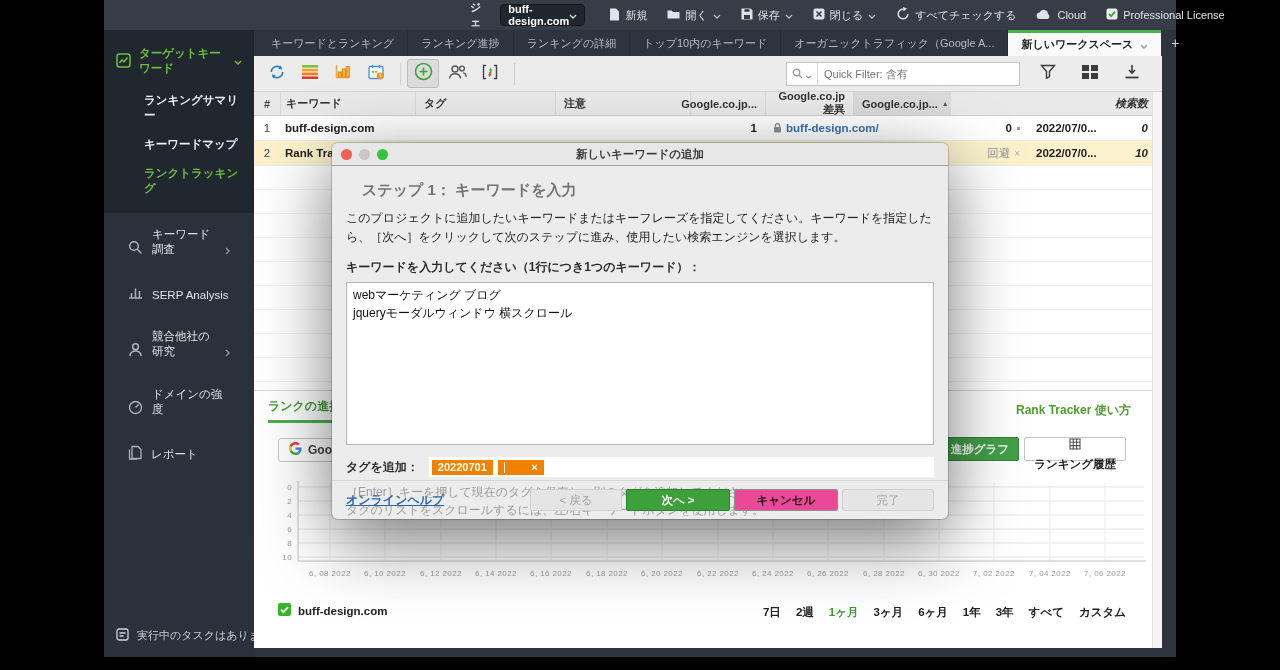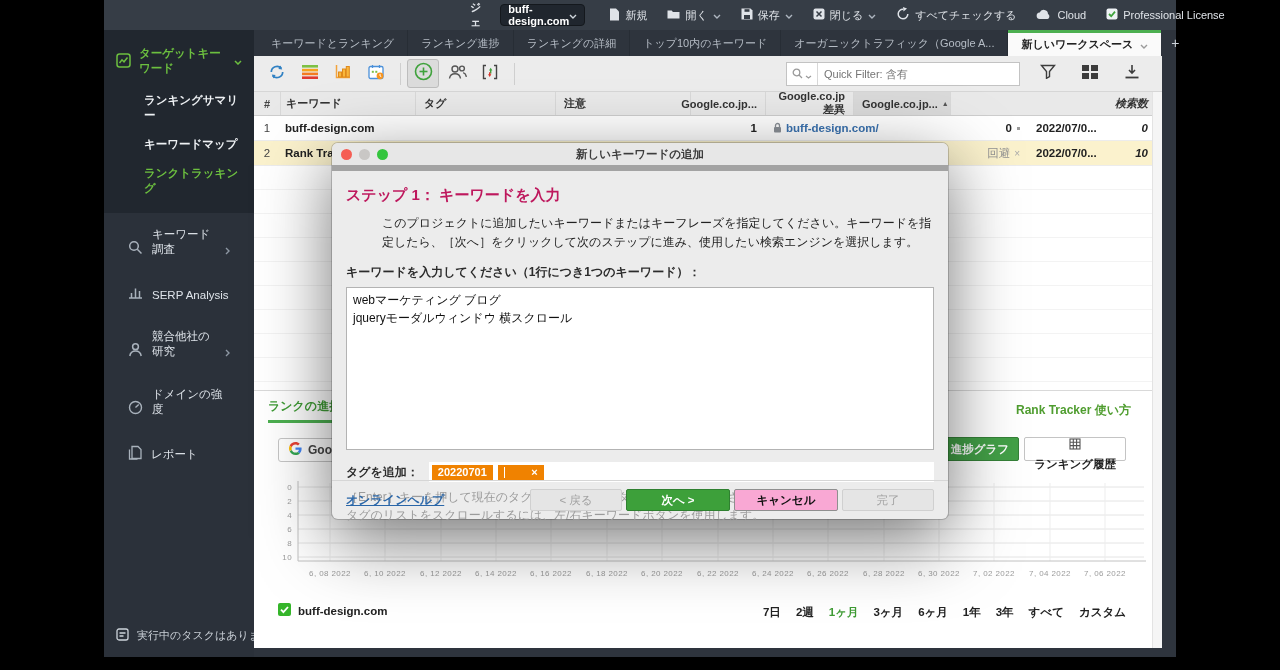--- a/index.html
+++ b/index.html
@@ -85,45 +85,45 @@
   .chart{position:absolute;left:0;top:86px;}
   .ax{font-size:8px;fill:#9c9c9c;letter-spacing:.4px;}
   .legend{position:absolute;left:24px;top:212px;display:flex;align-items:center;gap:7px;font-size:11.5px;font-weight:bold;color:#222;}
   .ranges{position:absolute;right:36px;top:214px;display:flex;gap:15px;font-size:11.5px;font-weight:bold;color:#222;}
   .ranges span{cursor:pointer;}
   .ranges .active{color:#3f9c35;}
 
   
   .modal{position:absolute;left:332px;top:143px;width:616px;height:376px;background:#ececec;border-radius:6px;z-index:50;
          box-shadow:0 20px 70px rgba(0,0,0,.55),0 0 0 1px rgba(0,0,0,.18);font-size:12px;color:#2b2b2b;}
-  .titlebar{height:22px;display:flex;align-items:center;position:relative;border-bottom:6px solid #a3a3a3;background:#e7e7e7;border-radius:6px 6px 0 0;}
+  .titlebar{height:22px;display:flex;align-items:center;position:relative;border-bottom:1px solid #a3a3a3;background:#e7e7e7;border-radius:6px 6px 0 0;}
   .lights{position:absolute;left:9px;display:flex;gap:7px;}
   .light{width:11px;height:11px;border-radius:50%;cursor:pointer;}
   .l-red{background:#f55e54;}.l-gray{background:#c9c7c5;}.l-green{background:#34c53e;}
   .mtitle{flex:1;text-align:center;font-weight:bold;font-size:11.5px;color:#3c3c3c;}
   .mbody{padding:8px 14px 0;}
-  .step{color:#be185d;font-weight:bold;font-size:15px;margin:7px 0 9px;}
-  .desc{line-height:1.55;margin-bottom:13px;color:#222;margin-left:36px;}
+  .step{color:#737373;font-weight:bold;font-size:15px;margin:7px 16px 9px;}
+  .desc{line-height:1.55;margin-bottom:13px;color:#222;}
   .kw-label{font-weight:bold;margin-bottom:6px;}
   .kw-area{width:100%;height:163px;resize:none;border:1px solid #b3b3b3;background:#fff;box-sizing:border-box;
            font-family:inherit;font-size:12px;line-height:1.5;padding:3px 6px;color:#111;outline:none;}
   .tag-row{display:flex;align-items:center;margin-top:9px;}
   .tag-label{font-weight:bold;margin-right:10px;}
   .tag-field{flex:1;background:#fff;height:18px;display:flex;align-items:center;gap:5px;padding:1px 3px;cursor:text;}
   .tag{background:#f08200;color:#fff;font-size:11px;font-weight:bold;height:15px;display:flex;align-items:center;padding:0 6px;}
   .tag-new{width:34px;justify-content:space-between;cursor:pointer;}
   .caret{display:inline-block;width:1.5px;height:11px;background:#fff;}
   .help{color:#9b9b9b;line-height:1.5;margin-top:6px;}
   .mfooter{position:absolute;left:0;right:0;bottom:0;height:38px;border-top:1px solid #d6d6d6;display:flex;align-items:center;padding:0 14px;}
   .help-link{color:#2a66a8;font-weight:bold;text-decoration:underline;cursor:pointer;}
   .btns{margin-left:auto;display:flex;gap:4px;}
   .btn{height:22px;display:flex;align-items:center;justify-content:center;font-size:11.5px;border-radius:2px;box-sizing:border-box;cursor:pointer;}
   .btn-disabled{min-width:92px;background:#e5e5e5;border:1px solid #d0d0d0;color:#a2a2a2;}
   .btn-primary{min-width:104px;background:#3da03a;border:1px solid #2f8030;color:#fff;font-weight:bold;}
-  .btn-normal{min-width:104px;background:#f9a8d4;border:1px solid #8f8f8f;color:#111;font-weight:bold;}
+  .btn-normal{min-width:104px;background:#ec4899;border:1px solid #8f8f8f;color:#111;font-weight:bold;}
 </style>
 </head>
 <body>
 
 <div class="stage">
   <div class="app">
 
     <div class="topbar">
       <span class="proj-label">プロジェクト：</span>
       <div class="proj-select">

